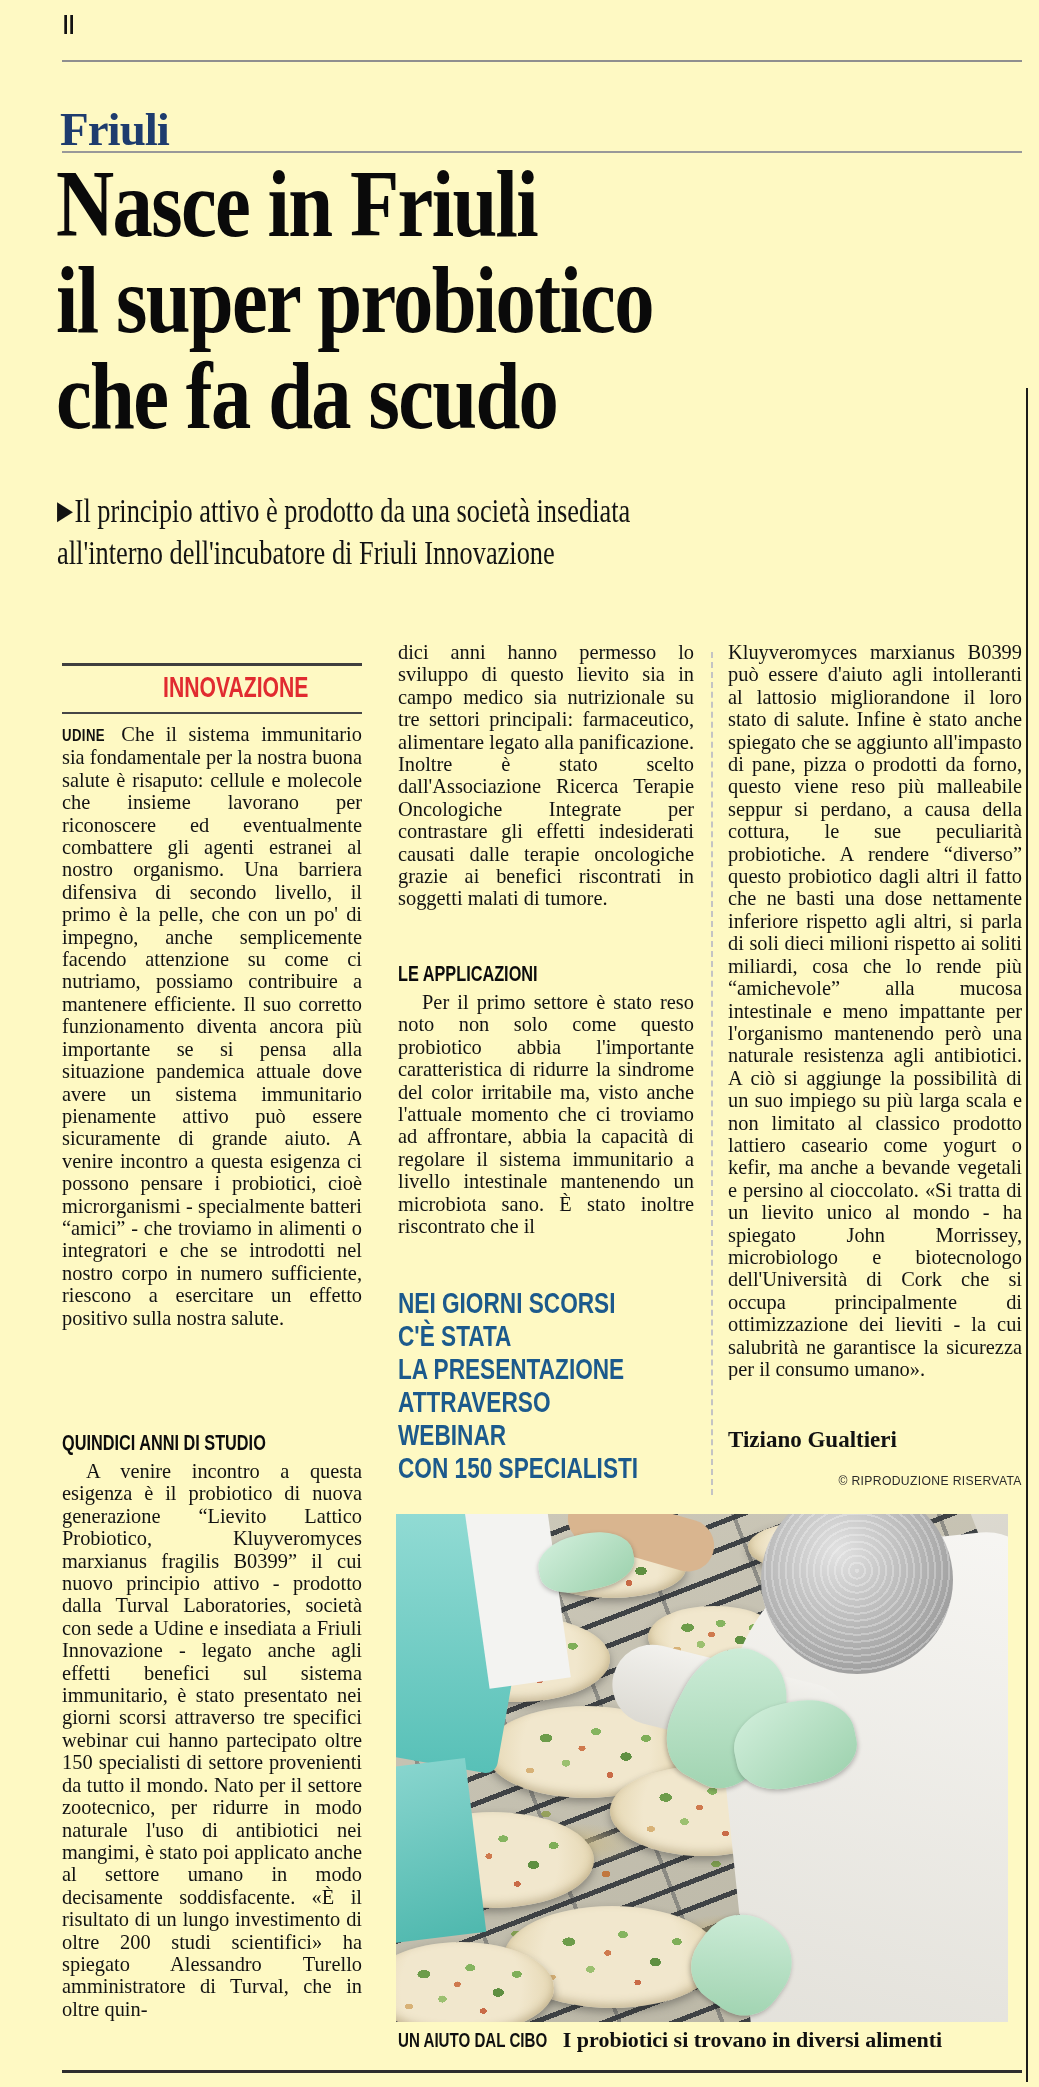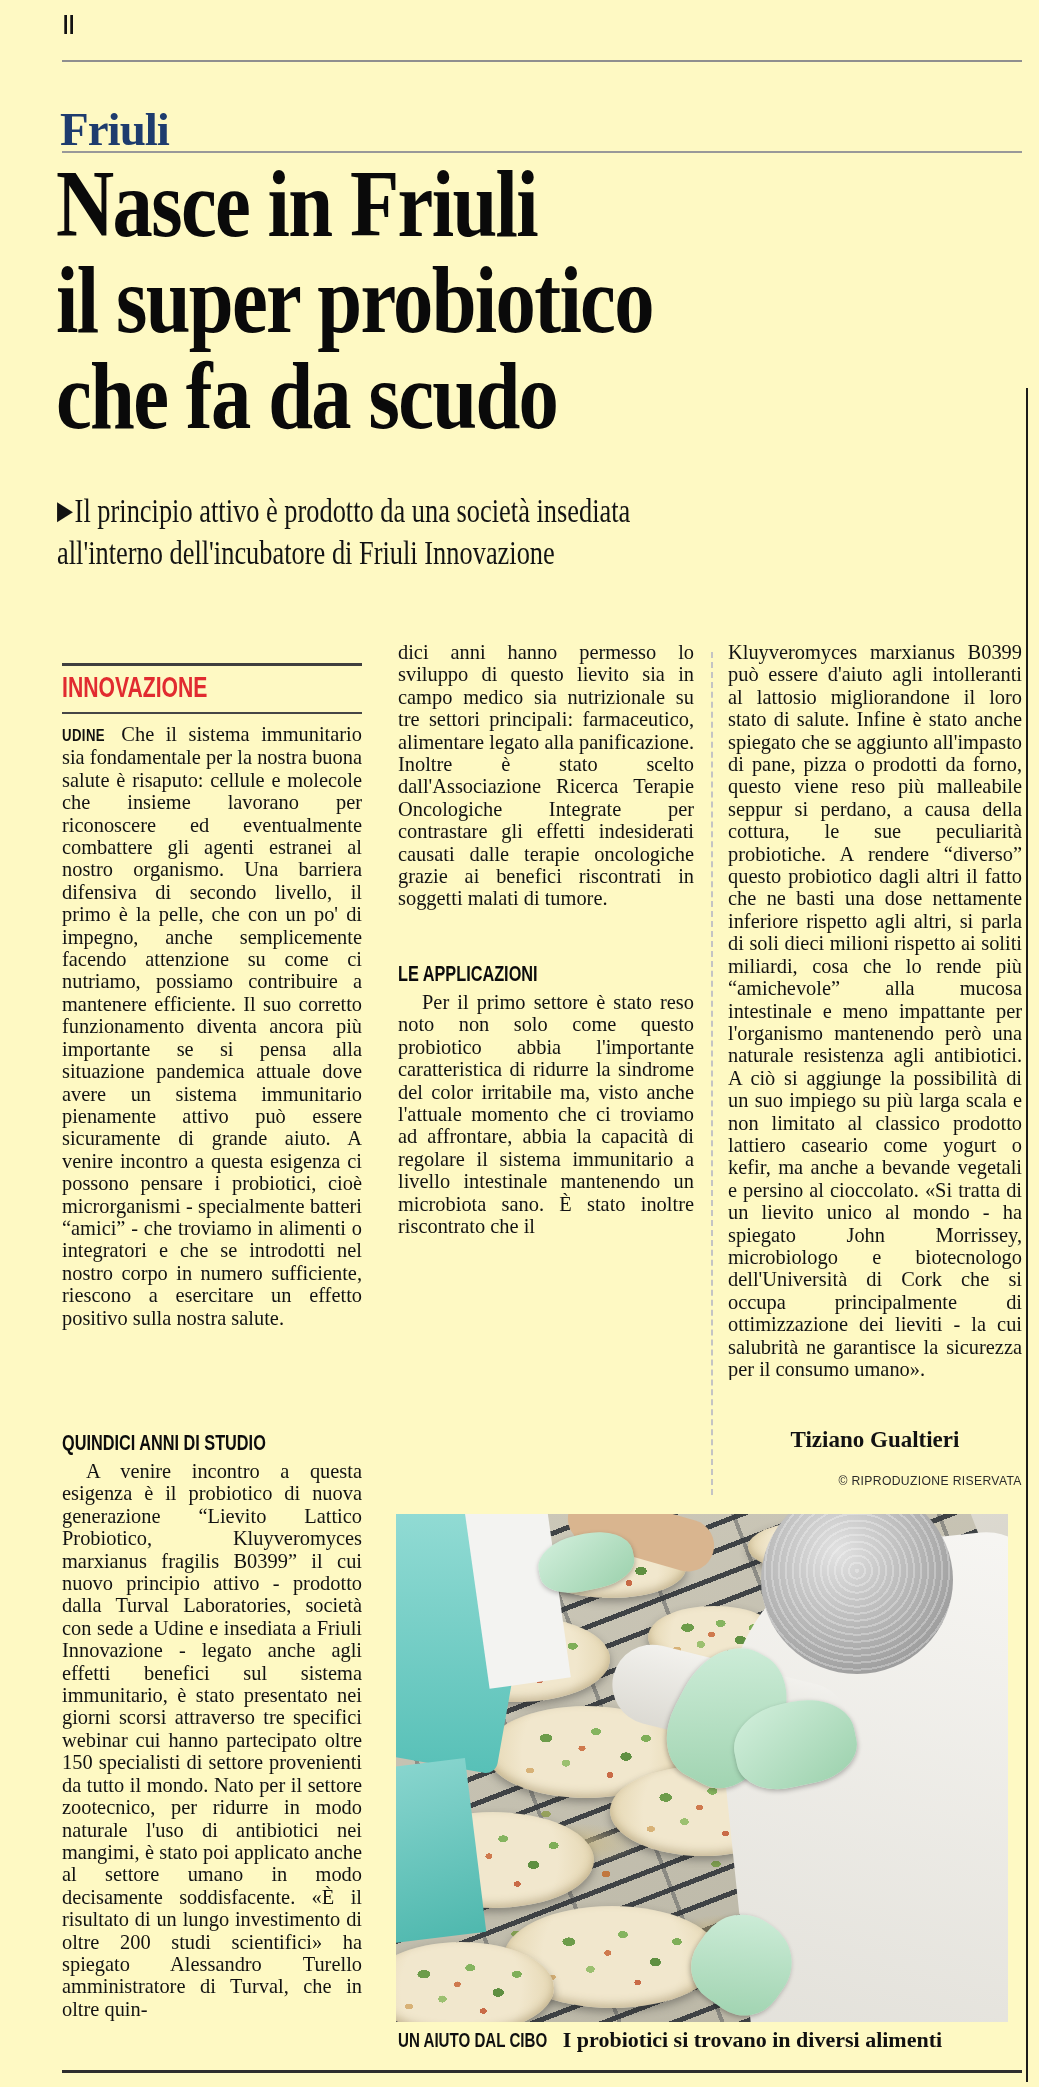--- a/index.html
+++ b/index.html
@@ -16,38 +16,38 @@
                  color:#1e3c6e;letter-spacing:-1px;margin-top:38px;}
   .headline{position:absolute;left:56px;top:156px;margin:0;font-size:96px;font-weight:bold;
             color:#0a0a0a;line-height:1.0;letter-spacing:-2px;}
   .headline span{display:block;transform:scaleX(.84);transform-origin:0 0;white-space:nowrap;}
   .standfirst{position:absolute;left:57px;top:490px;font-size:33px;line-height:1.28;color:#131313;}
   .standfirst .sf-line{display:block;transform:scaleX(.8);transform-origin:0 0;white-space:nowrap;}
   .arrow{display:inline-block;font-size:26px;vertical-align:3px;margin-right:2px;}
 
   
   .kicker-box{position:absolute;left:62px;top:663px;width:300px;
-              border-top:3px solid #3f3f3f;border-bottom:2px solid #464646;padding:5px 0 8px;}
+              border-top:3px solid #3f3f3f;border-bottom:2px solid #464646;padding:5px 0 8px;text-align:right;}
   .kicker-label{font-family:"Liberation Sans",sans-serif;font-weight:bold;font-size:29px;
                 color:#e12b30;display:inline-block;transform:scaleX(.73);transform-origin:0 50%;white-space:nowrap;}
   .col{position:absolute;overflow:hidden;font-size:20.4px;line-height:22.4px;text-align:justify;}
   .col p{margin:0;}
   .indent{text-indent:24px;}
   #col1{left:62px;top:723px;width:300px;height:1322px;}
   #col1 .p1{min-height:694px;}
   #col2{left:398px;top:641px;width:296px;height:648px;}
   #col2 .p1{min-height:307px;}
   #col3{left:728px;top:641px;width:294px;height:862px;}
   #col3 .p1{max-height:781px;overflow:hidden;}
   .dateline{font-family:"Liberation Sans",sans-serif;font-weight:bold;font-size:16.5px;
             display:inline-block;transform:scaleX(.8);transform-origin:0 60%;margin-right:-6px;letter-spacing:.5px;}
   .subhead{margin:15px 0 6px;font-family:"Liberation Sans",sans-serif;font-weight:bold;
            font-size:22px;color:#0c0c0c;line-height:1;}
   .subhead span{display:inline-block;transform:scaleX(.74);transform-origin:0 50%;white-space:nowrap;}
-  .byline{position:absolute;right:0;top:788px;font-weight:bold;font-size:23px;text-align:center;width:100%;}
+  .byline{position:absolute;right:0;top:788px;font-weight:bold;font-size:23px;text-align:left;width:100%;}
   .copyright{position:absolute;right:0;top:829px;font-family:"Liberation Sans",sans-serif;
              font-size:13.5px;color:#2a2a2a;letter-spacing:.4px;transform:scaleX(.9);transform-origin:100% 50%;}
 
   
   .quote{position:absolute;left:398px;top:1287px;width:300px;font-family:"Liberation Sans",sans-serif;
          font-weight:bold;color:#1c5a8c;font-size:29px;line-height:33px;}
   .quote span{display:block;transform:scaleX(.78);transform-origin:0 0;white-space:nowrap;}
 
   
   .vr-dashed{position:absolute;left:711px;top:652px;height:843px;width:0;border-left:2px dashed #c4c4c4;}
@@ -150,20 +150,28 @@
     <h3 class="subhead"><span>LE APPLICAZIONI</span></h3>
     <p class="indent">Per il primo settore è stato reso noto non solo come questo probiotico abbia l'importante caratteristica di ridurre la sindrome del color irritabile ma, visto anche l'attuale momento che ci troviamo ad affrontare, abbia la capacità di regolare il sistema immunitario a livello intestinale mantenendo un microbiota sano. È stato inoltre riscontrato che il</p>
   </div>
 
   <div class="col" id="col3">
     <p class="p1">Kluyveromyces marxianus B0399 può essere d'aiuto agli intolleranti al lattosio migliorandone il loro stato di salute. Infine è stato anche spiegato che se aggiunto all'impasto di pane, pizza o prodotti da forno, questo viene reso più malleabile seppur si perdano, a causa della cottura, le sue peculiarità probiotiche. A rendere “diverso” questo probiotico dagli altri il fatto che ne basti una dose nettamente inferiore rispetto agli altri, si parla di soli dieci milioni rispetto ai soliti miliardi, cosa che lo rende più “amichevole” alla mucosa intestinale e meno impattante per l'organismo mantenendo però una naturale resistenza agli antibiotici. A ciò si aggiunge la possibilità di un suo impiego su più larga scala e non limitato al classico prodotto lattiero caseario come yogurt o kefir, ma anche a bevande vegetali e persino al cioccolato. «Si tratta di un lievito unico al mondo - ha spiegato John Morrissey, microbiologo e biotecnologo dell'Università di Cork che si occupa principalmente di ottimizzazione dei lieviti - la cui salubrità ne garantisce la sicurezza per il consumo umano».</p>
     <div class="byline">Tiziano Gualtieri</div>
     <div class="copyright">© RIPRODUZIONE RISERVATA</div>
   </div>
 
+  <div class="quote">
+    <span>NEI GIORNI SCORSI</span>
+    <span>C'È STATA</span>
+    <span>LA PRESENTAZIONE</span>
+    <span>ATTRAVERSO</span>
+    <span>WEBINAR</span>
+    <span>CON 150 SPECIALISTI</span>
+  </div>
 
   <div class="vr-dashed"></div>
   <div class="vr-solid"></div>
 
   <div class="photo">
     <i class="rack"></i>
     <i class="crumbs" style="position:absolute;inset:0;display:block;"></i>
     <i class="pz" style="left:140px;top:24px;width:150px;height:60px;"></i>
     <i class="pz" style="left:252px;top:92px;width:132px;height:62px;"></i>
     <i class="pz" style="left:28px;top:102px;width:186px;height:86px;"></i>

